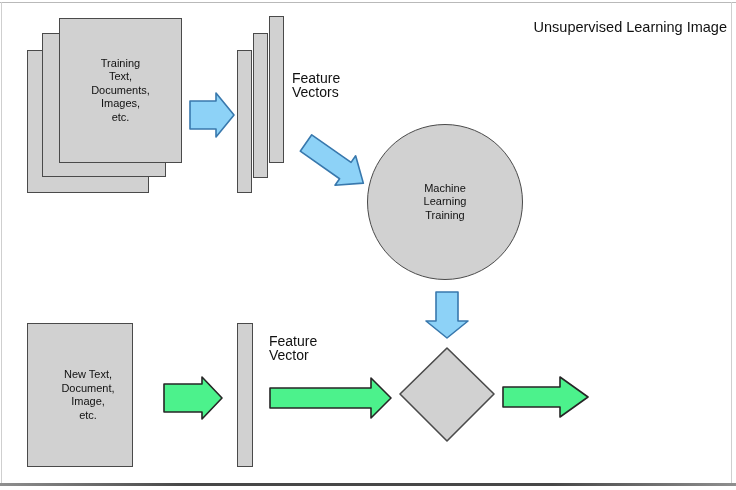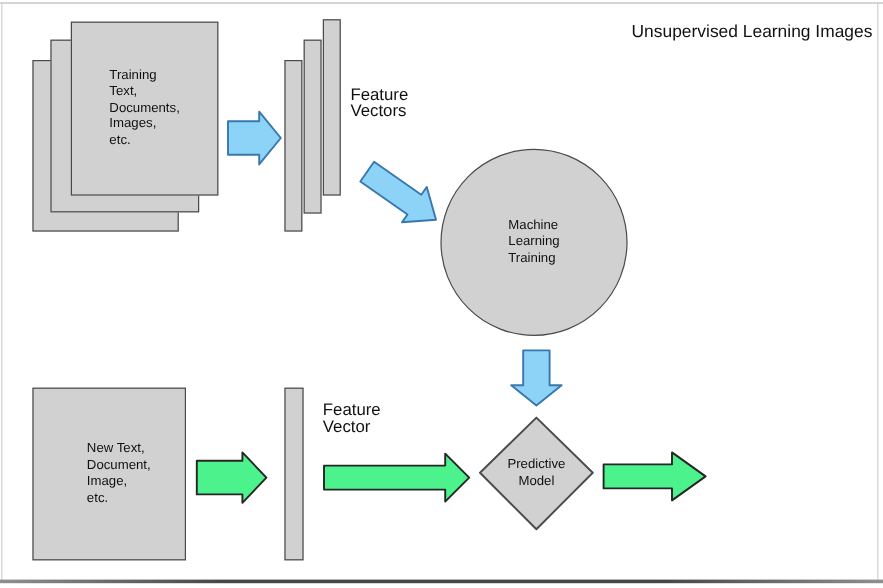--- a/index.html
+++ b/index.html
@@ -18,21 +18,21 @@
   .title{
     position:absolute;top:19px;right:9px;font-size:14.5px;letter-spacing:0;
     color:var(--text,#111);white-space:nowrap;
   }
   .shape-rect{
     position:absolute;background:var(--shape-fill,#d1d1d1);
     border:1.5px solid var(--shape-stroke,#4a4a4a);box-sizing:border-box;
   }
   .doc{display:flex;align-items:center;justify-content:center;}
   .label{
-    white-space:pre-line;font-size:11px;line-height:13.5px;
+    white-space:pre-line;text-align:center;font-size:11px;line-height:13.5px;
     color:var(--text,#111);
   }
   .float-label{
     position:absolute;font-size:14px;line-height:13.5px;white-space:pre-line;
     text-align:left;color:var(--text,#111);
   }
   .circle{
     position:absolute;left:367px;top:124px;width:156px;height:156px;border-radius:50%;
     background:var(--shape-fill,#d1d1d1);border:1.5px solid var(--shape-stroke,#4a4a4a);
     box-sizing:border-box;display:flex;align-items:center;justify-content:center;
@@ -48,21 +48,21 @@
 </head>
 <body>
 
 <div class="slide">
 
   <div class="hairline border-top"></div>
   <div class="hairline border-left"></div>
   <div class="hairline border-right"></div>
   <div class="border-bottom"></div>
 
-  <div class="title">Unsupervised Learning Images</div>
+  <div class="title">Unsupervised Learning Image</div>
 
   <svg class="overlay" viewBox="0 0 736 490">
     <polygon class="arrow-blue" points="190,101 216,101 216,93 234,115 216,137 216,129 190,129"></polygon>
     <polygon class="arrow-blue" points="0,-10 48,-10 48,-18 70,0 48,18 48,10 0,10" transform="translate(306,143) rotate(35)"></polygon>
     <polygon class="arrow-blue" points="436,292 458,292 458,321 468,321 447,338 426,321 436,321"></polygon>
     <polygon class="arrow-green" points="164,384 202,384 202,377 222,398 202,419 202,412 164,412"></polygon>
     <polygon class="arrow-green" points="270,388 371,388 371,378 391,398 371,418 371,408 270,408"></polygon>
     <polygon class="arrow-green" points="503,387 560,387 560,377 588,397 560,417 560,407 503,407"></polygon>
     <polygon class="shape-poly" points="447,348 494,394 447,441 400,394"></polygon>
   </svg>
@@ -82,24 +82,22 @@
   <div class="shape-rect" style="left:237px;top:50px;width:15px;height:143px;"></div>
   <div class="float-label" style="left:292px;top:72px;">Feature
 Vectors</div>
 
   <div class="circle">
     <div class="label">Machine
 Learning
 Training</div>
   </div>
 
-  <div class="diamond-label label">Predictive
-Model</div>
 
-  <div class="shape-rect doc" style="left:27px;top:323px;width:128px;height:144px;padding-left:16px;">
+  <div class="shape-rect doc" style="left:27px;top:323px;width:106px;height:144px;padding-left:16px;">
     <div class="label">New Text,
 Document,
 Image,
 etc.</div>
   </div>
 
   <div class="shape-rect" style="left:237px;top:323px;width:16px;height:144px;"></div>
   <div class="float-label" style="left:269px;top:335px;">Feature
 Vector</div>
 

